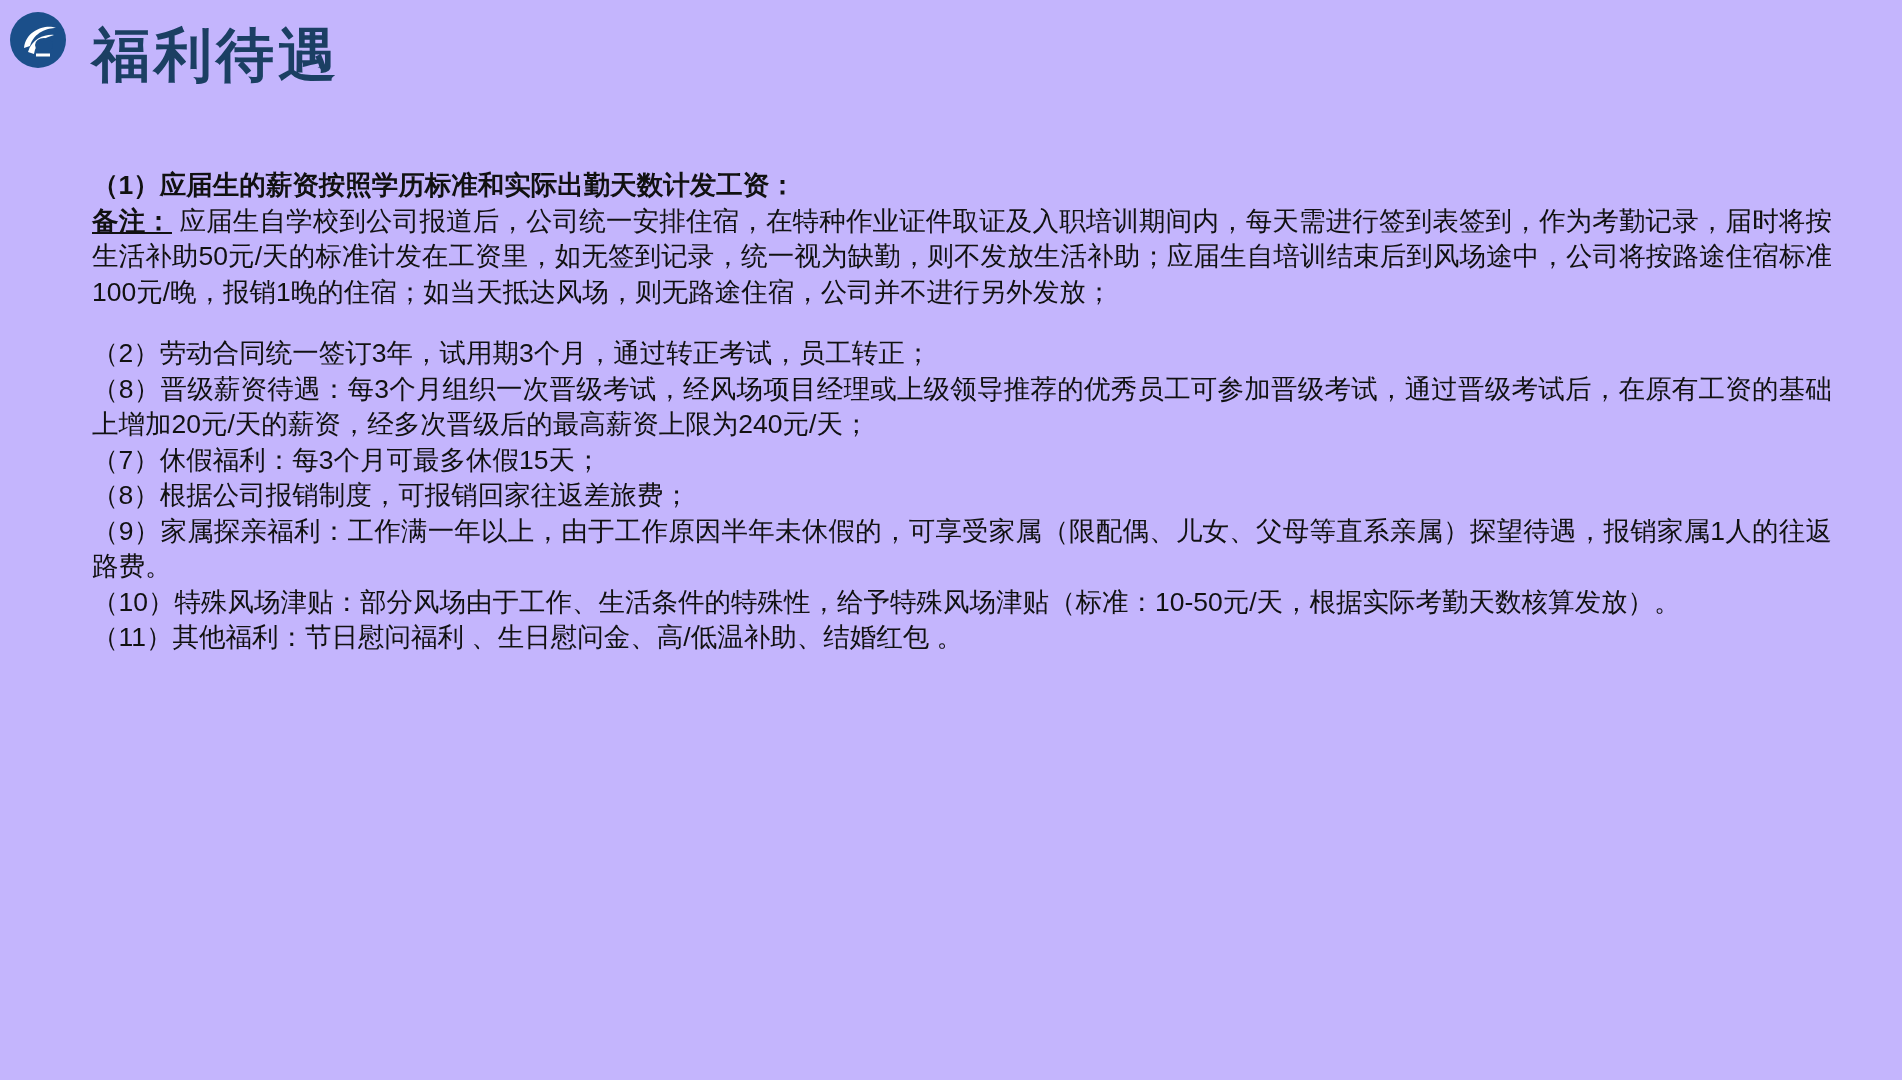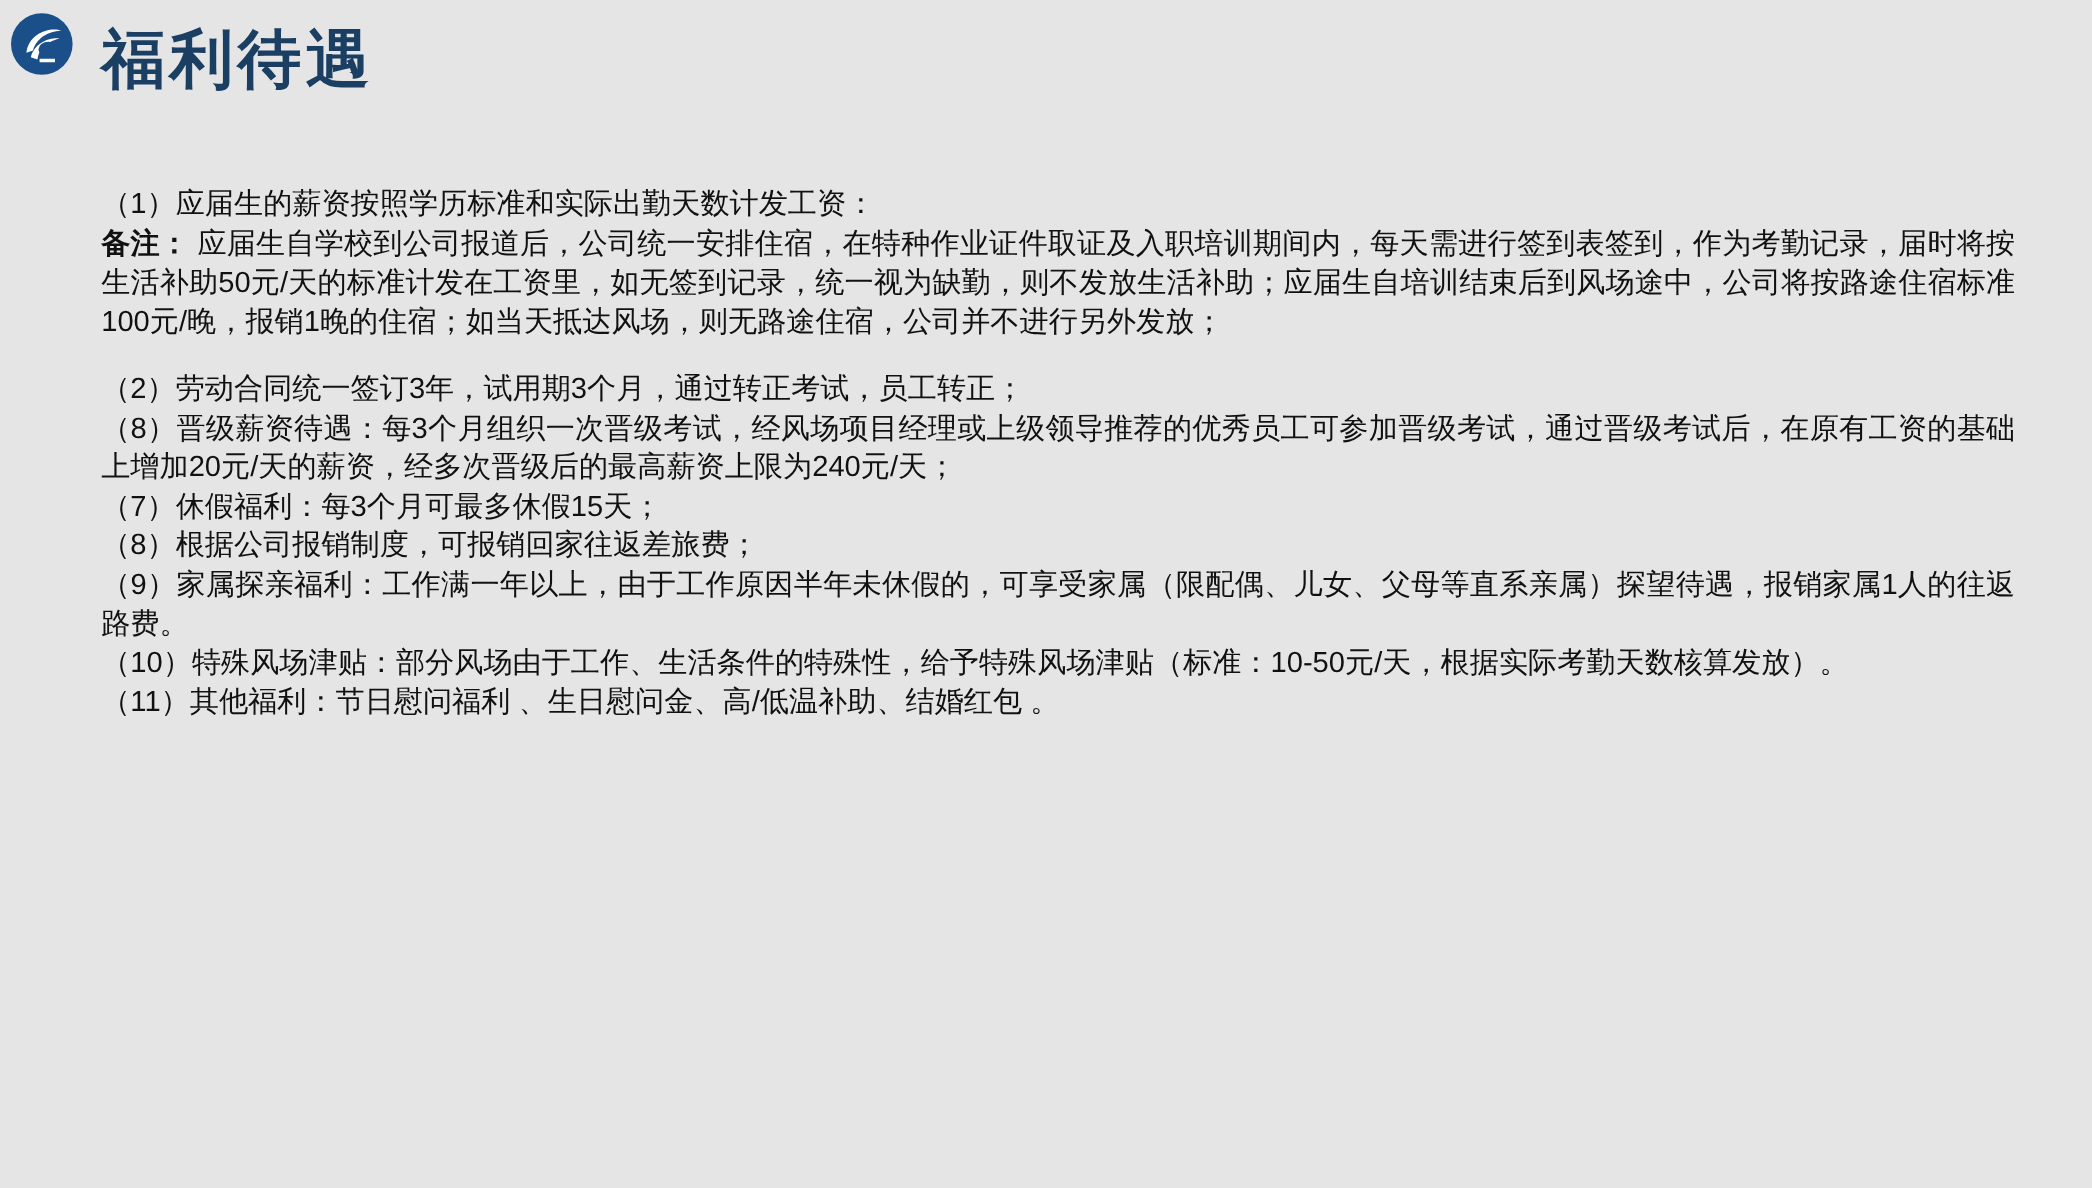--- a/index.html
+++ b/index.html
@@ -12,21 +12,21 @@
     height: 1080px;
     font-family: "Liberation Sans", "DejaVu Sans", sans-serif;
     color: #1a1a1a;
     overflow: hidden;
     position: relative;
   }
   .slide {
     position: relative;
     width: 1902px;
     height: 1080px;
-    background: #e5e5e5;
+    background: #c4b5fd;
     box-sizing: border-box;
   }
 
   
   .logo {
     position: absolute;
     left: 6px;
     top: 8px;
     width: 64px;
     height: 64px;
@@ -55,24 +55,25 @@
     font-size: 26.5px;
     line-height: 1.34;
     color: #111111;
     letter-spacing: 0px;
   }
   .para {
     margin: 0 0 0 0;
     text-align: justify;
   }
   .para.bold {
-    font-weight: normal;
+    font-weight: bold;
   }
   .lead-bold {
     font-weight: bold;
+    text-decoration: underline;
   }
   .spacer {
     height: 26px;
   }
 </style>
 </head>
 <body>
 
 <div class="slide">
 

